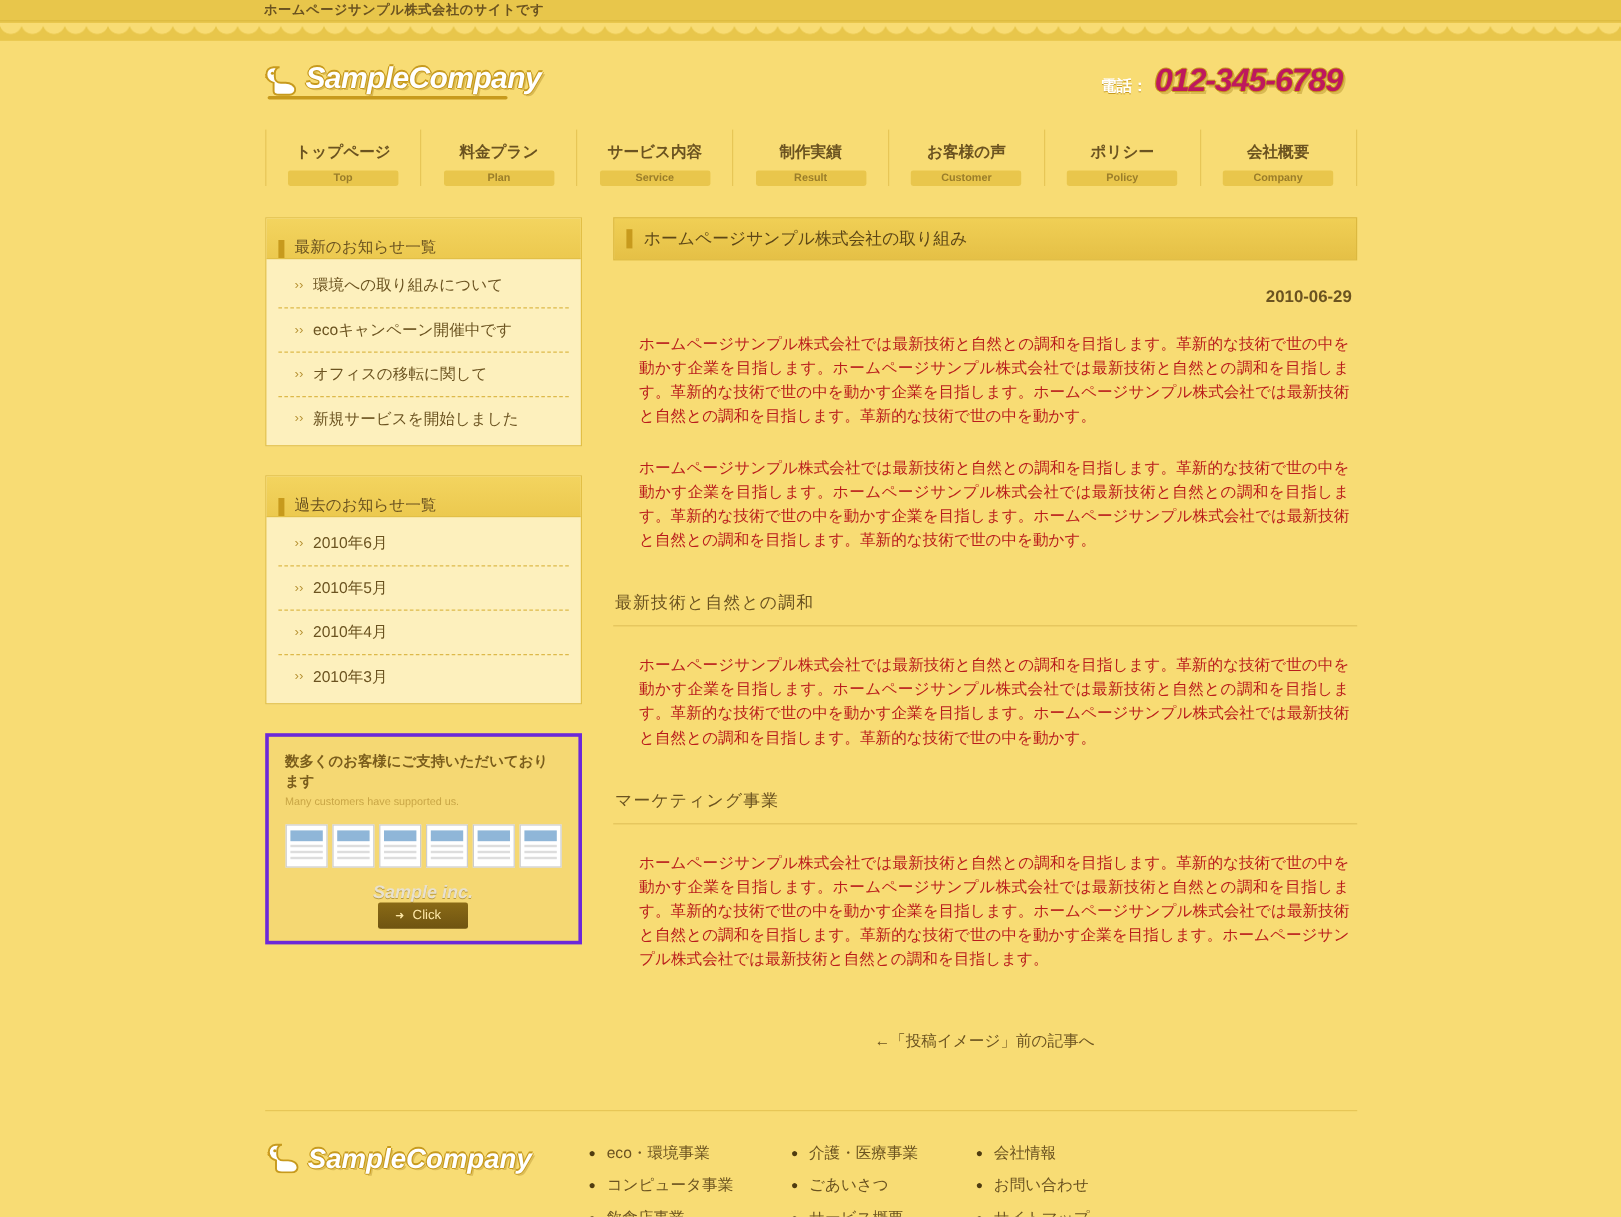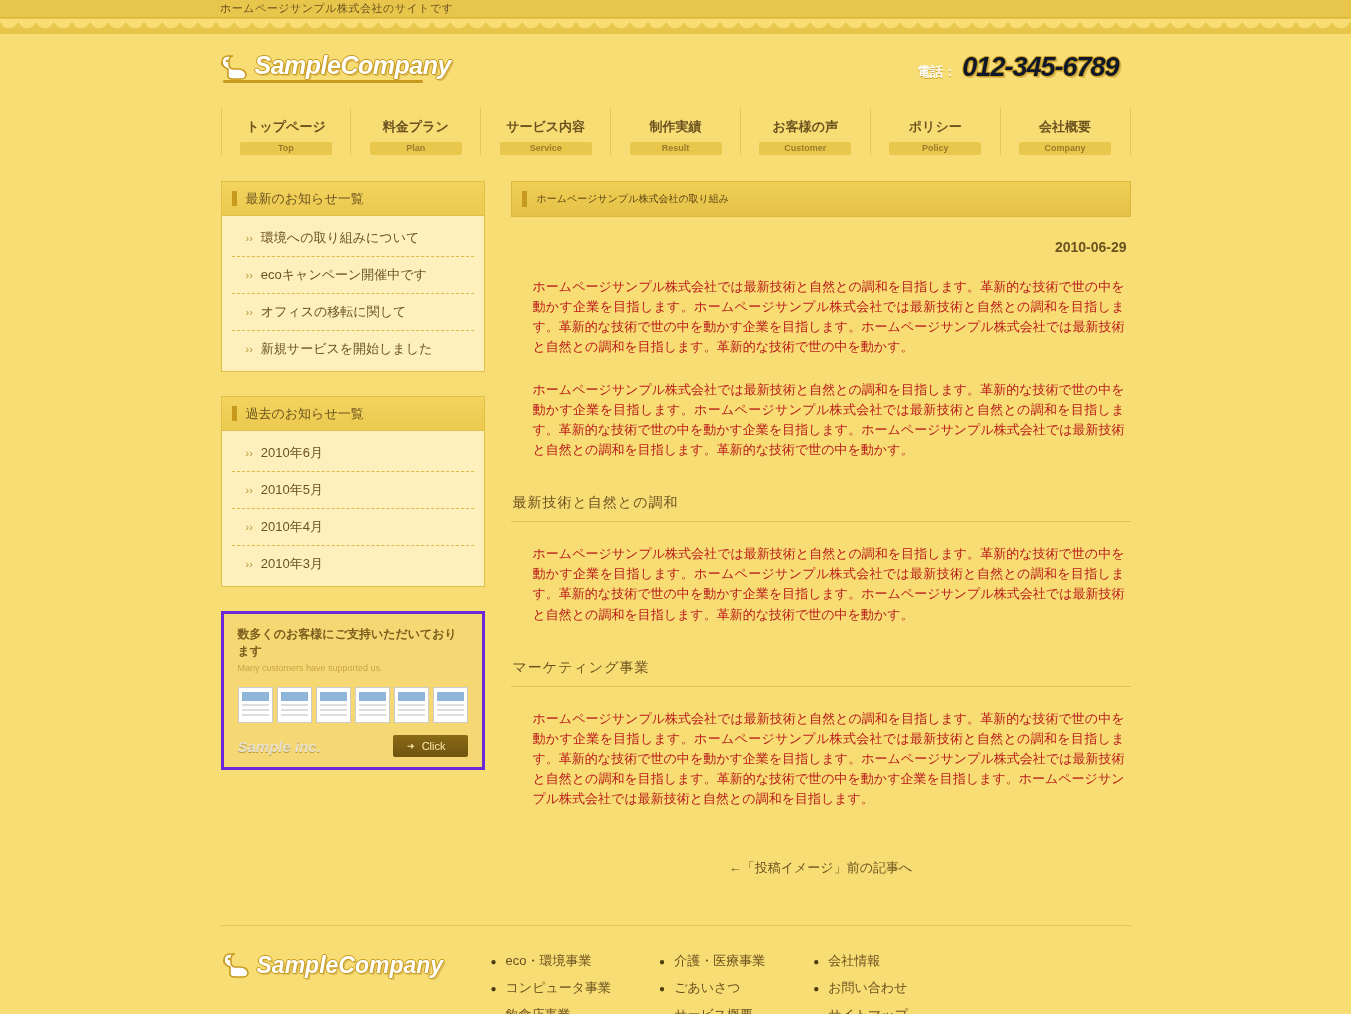--- a/index.html
+++ b/index.html
@@ -12,21 +12,21 @@
     overflow:hidden;
   }
   
   .topbar {
     height:18px;
     background:#e8c64b;
     border-bottom:1px solid #d8b63c;
     display:flex; align-items:center;
   }
   .topbar .txt {
-    font-size:11px; font-weight:normal; color:#6b5320;
+    font-size:11px; font-weight:bold; color:#6b5320;
     margin-left:220px; letter-spacing:0.5px;
   }
   
   .scallop {
     height:16px;
     background:#e8c64b;
     position:relative;
   }
   .scallop:after {
     content:""; position:absolute; left:0; right:0; bottom:-1px; height:16px;
@@ -60,21 +60,21 @@
   .tel {
     position:absolute; right:12px; top:18px;
     display:flex; align-items:baseline; gap:6px;
   }
   .tel .lbl {
     font-size:13px; font-weight:bold; color:#fff;
     text-shadow:0 1px 0 #c79a1d;
   }
   .tel .num {
     font-size:27px; font-weight:bold; font-style:italic; letter-spacing:-1px;
-    color:#0f172a;
+    color:#be185d;
     text-shadow: -1px 0 #c79a1d, 1px 0 #c79a1d, 0 -1px #c79a1d, 0 1px #c79a1d,
                  2px 2px 0 rgba(160,120,20,0.35);
   }
 
   
   nav.mainnav {
     display:flex; margin-top:8px;
     border-bottom:0;
   }
   nav.mainnav .item {
@@ -97,21 +97,21 @@
   .col-left { width:264px; }
   .col-main { width:620px; }
 
   
   .panel {
     border:1px solid #e2bf46;
     background:#fdf0bd;
     margin-bottom:24px;
   }
   .panel-head {
-    height:34px; display:flex; align-items:center;
+    height:34px; display:flex; align-items:flex-end;
     background:linear-gradient(#f3d45f,#ecc94f);
     border-bottom:1px solid #e2bf46;
     position:relative;
   }
   .panel-head .bar {
     width:5px; height:15px; background:#c79a1d; margin-left:10px; margin-right:9px;
   }
   .panel-head .ttl { font-size:13px; color:#6b5320; }
   .panel ul { list-style:none; margin:0; padding:4px 0 4px 0; }
   .panel li {
@@ -140,38 +140,38 @@
     position:relative; overflow:hidden;
   }
   .banner .thumbs .t:before {
     content:""; position:absolute; left:3px; top:4px; right:3px; height:9px;
     background:#8fb6d8;
   }
   .banner .thumbs .t:after {
     content:""; position:absolute; left:3px; top:16px; right:3px; height:2px;
     background:#ddd; box-shadow:0 5px 0 #ddd, 0 10px 0 #ddd;
   }
-  .banner .brow { display:flex; align-items:center; justify-content:space-between; margin-top:12px; }
+  .banner .brow { display:flex; align-items:center; justify-content:space-between; margin-top:12px;flex-direction:column; }
   .banner .bname { font-size:15px; font-style:italic; font-weight:bold; color:#e8e1cf; text-shadow:0 1px 0 #b89a40; }
   .banner .btn {
     background:linear-gradient(#8a6a16,#6f5411);
     color:#ffe9a8; font-size:11px;
     padding:5px 22px 5px 14px; border-radius:2px;
     display:flex; align-items:center; gap:7px; cursor:pointer;
   }
   .banner .btn .tri { font-size:9px; color:#ffe9a8; }
 
   
   .art-head {
     height:36px; display:flex; align-items:center;
     background:linear-gradient(#f0cf55,#e5c046);
     border:1px solid #dcb83f;
   }
   .art-head .bar { width:5px; height:16px; background:#c79a1d; margin:0 10px; }
-  .art-head .ttl { font-size:10px; color:#5d4717; }
+  .art-head .ttl { font-size:14px; color:#5d4717; }
   .art-date { text-align:right; font-size:14px; font-weight:bold; color:#6b5320; margin:22px 4px 0 0; }
   .art-p {
     font-size:13px; line-height:1.55; color:#b91c1c;
     margin:22px 6px 0 22px; text-align:justify;
   }
   h3.sub {
     font-size:14px; color:#6b5320; font-weight:normal;
     margin:34px 0 0 0; padding:0 0 9px 2px;
     border-bottom:1px solid #e2c35a; letter-spacing:1px;
   }

